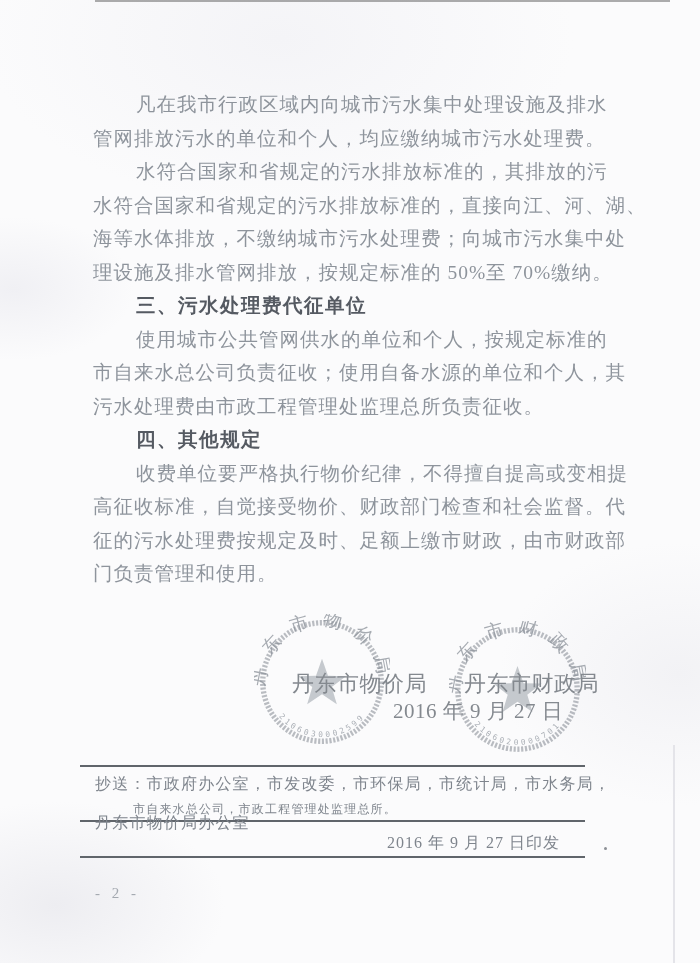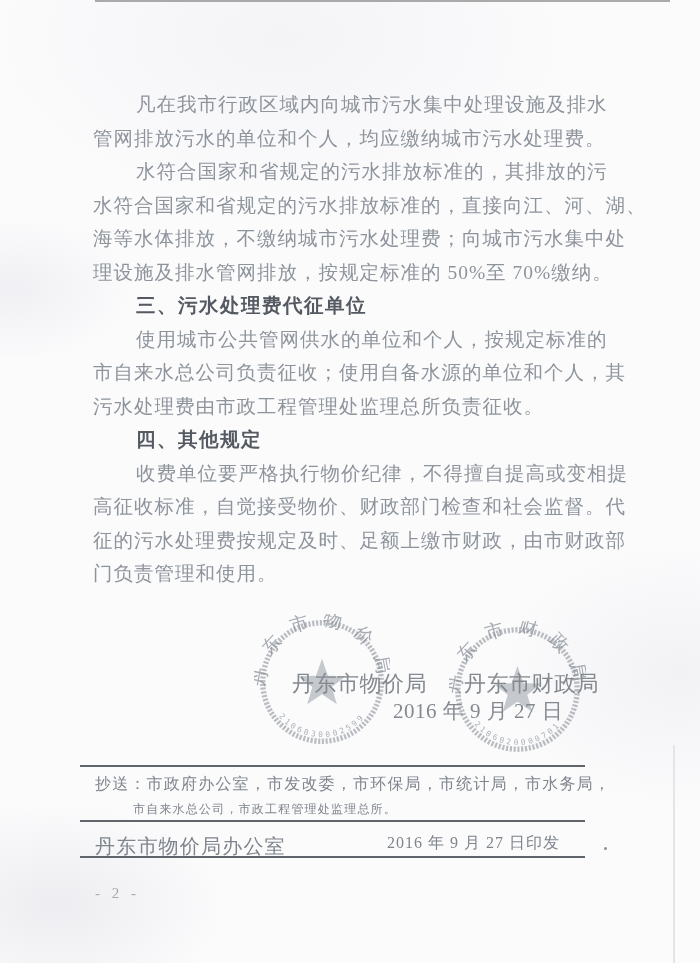--- a/index.html
+++ b/index.html
@@ -59,22 +59,22 @@
   .rule-3{top:856px;}
   .cc-line1{
     position:absolute;left:95px;top:774px;
     font-size:16px;letter-spacing:1.2px;color:#7f858d;white-space:nowrap;
   }
   .cc-line2{
     position:absolute;left:133px;top:801px;
     font-size:12px;letter-spacing:1.2px;color:#7f858d;white-space:nowrap;
   }
   .issuer{
-    position:absolute;left:95px;top:833px;
-    font-size:20px;letter-spacing:1.2px;color:#7f858d;white-space:nowrap;
+    position:absolute;left:95px;top:813px;
+    font-size:16px;letter-spacing:1.2px;color:#7f858d;white-space:nowrap;
   }
   .print-date{
     position:absolute;left:387px;top:833px;
     font-size:16px;letter-spacing:1px;color:#7f858d;white-space:nowrap;
   }
   .page-number{
     position:absolute;left:95px;top:885px;
     font-size:15px;letter-spacing:4px;color:#a3a8af;white-space:nowrap;
   }
   .speck{position:absolute;left:604px;top:847px;width:3px;height:3px;border-radius:50%;background:#8c9096;}

